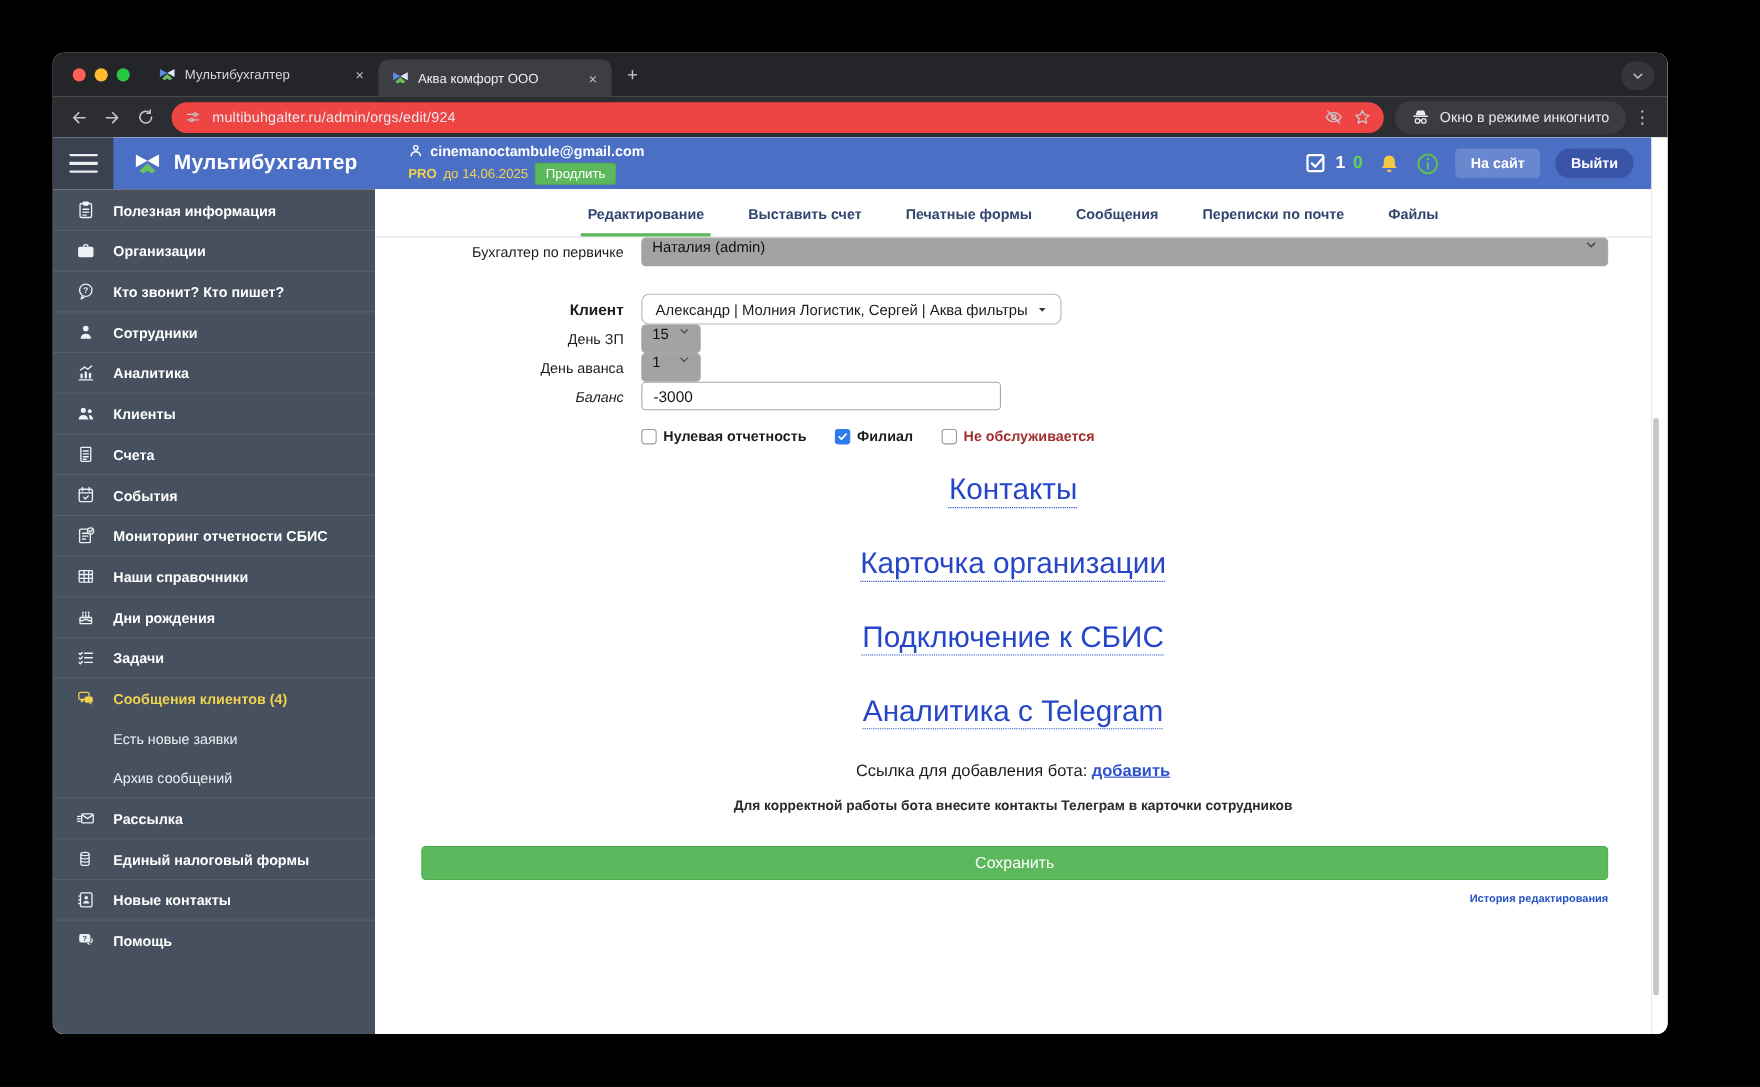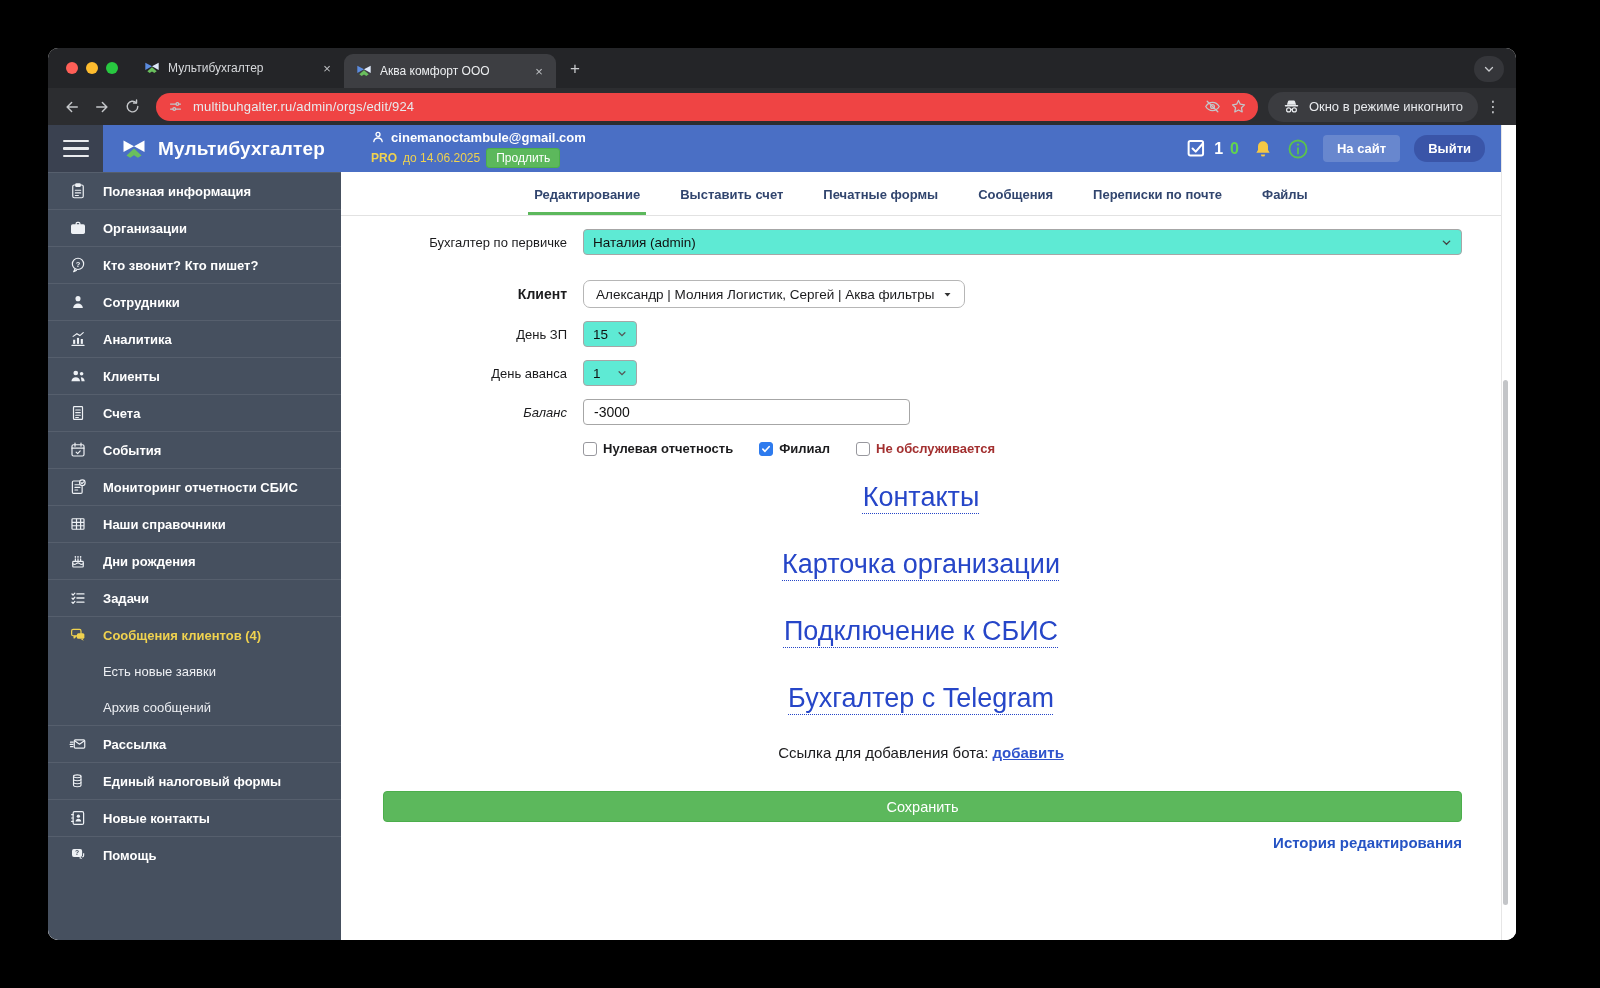--- a/index.html
+++ b/index.html
@@ -63,43 +63,43 @@
   .sidebar li .lb{color:#fff;font-size:13px;font-weight:bold;}
   .sidebar li.sub{border-top:none;height:36px;padding-left:55px;}
   .sidebar li.sub .lb{font-weight:normal;color:#edeff3;}
   .sidebar li.hl .lb{color:var(--accent-yellow);}
 
   .content{position:absolute;left:293px;top:47px;right:15px;bottom:0;background:#fff;overflow:hidden;}
   .ctabs{height:44px;border-bottom:1px solid #e2e2e2;display:flex;justify-content:center;}
   .ctab{position:relative;padding:15px 20px 0;font-size:13px;font-weight:600;color:var(--tab-navy);white-space:nowrap;cursor:pointer;}
   .ctab.active::after{content:"";position:absolute;left:14px;right:14px;bottom:0;height:3px;background:var(--accent-green);}
 
-  .frow{display:flex;align-items:center;margin-top:13px;}
+  .frow{display:flex;align-items:center;}
   .flabel{width:226px;flex:none;text-align:right;margin-right:16px;font-size:13px;color:#1b1b1d;}
   .flabel.b{font-weight:bold;font-size:14px;}
   .flabel.i{font-style:italic;}
-  .sel{height:26px;border:1px solid #a6a6a6;border-radius:4px;background:#5eead4;display:flex;align-items:center;padding:0 9px;font-size:13.5px;color:#111;cursor:pointer;}
+  .sel{height:26px;border:1px solid #a6a6a6;border-radius:4px;background:#a3a3a3;display:flex;padding:0 9px;font-size:13.5px;color:#111;cursor:pointer;}
   .sel .v{flex:1;}
   .sel.wide{width:879px;}
   .sel.small{width:54px;}
   .clientbtn{height:28px;border:1px solid #b6b6b6;border-radius:7px;background:#fff;display:flex;align-items:center;padding:0 12px;font-size:13.5px;color:#1b1b1d;gap:9px;cursor:pointer;}
   .txt{height:26px;width:327px;border:1px solid #a6a6a6;border-radius:4px;padding:0 10px;font-size:14px;color:#111;}
   .cbrow{display:flex;align-items:center;gap:26px;margin-top:16px;margin-left:242px;}
   .cbitem{display:flex;align-items:center;gap:6px;font-size:13px;font-weight:600;color:#1c1c1e;cursor:pointer;}
   .cbitem.red{color:var(--danger-red);}
   .cb{width:14px;height:14px;border:1.5px solid #98989e;border-radius:3px;background:#fff;flex:none;display:flex;align-items:center;justify-content:center;}
   .cb.on{background:var(--checkbox-blue);border-color:var(--checkbox-blue);}
 
   .biglink{display:block;width:max-content;margin:36px auto 0;font-size:27px;color:var(--link-blue);text-decoration:underline dotted 1px;text-underline-offset:7px;cursor:pointer;}
   .biglink.first{margin-top:26px;}
   .botline{margin-top:30px;text-align:center;font-size:15px;color:#1b1b1d;}
   .botline a{color:#2f53cc;font-weight:bold;text-decoration:underline;cursor:pointer;}
   .note{margin-top:16px;text-align:center;font-size:12.5px;font-weight:600;color:#2a2a2a;}
   .save{display:block;margin:30px 39px 0 42px;width:calc(100% - 81px);height:31px;background:var(--accent-green);border:1px solid #4cae4c;border-radius:4px;color:#fff;font-size:14.5px;cursor:pointer;}
-  .hist{display:block;margin:12px 39px 0 auto;width:max-content;font-size:15px;font-weight:bold;color:#2553c4;text-decoration:none;cursor:pointer;}
+  .hist{display:block;margin:12px 39px 0 auto;width:max-content;font-size:10px;font-weight:bold;color:#2553c4;text-decoration:none;cursor:pointer;}
 </style>
 </head>
 <body>
 
 <div class="window">
 
   <div class="tabstrip">
     <div class="lights">
       <span class="light r"></span>
       <span class="light y"></span>
@@ -503,24 +503,25 @@
         </span>
         <span class="cbitem red">
           <span class="cb"></span>
           <span>Не обслуживается</span>
         </span>
       </div>
 
       <a class="biglink first">Контакты</a>
       <a class="biglink">Карточка организации</a>
       <a class="biglink">Подключение к СБИС</a>
-      <a class="biglink">Бухгалтер с Telegram</a>
+      <a class="biglink">Аналитика с Telegram</a>
 
       <div class="botline">
         <span>Ссылка для добавления бота:</span>
         <a>добавить</a>
       </div>
+      <div class="note">Для корректной работы бота внесите контакты Телеграм в карточки сотрудников</div>
 
       <button class="save">Сохранить</button>
       <a class="hist">История редактирования</a>
     </main>
   </div>
 </div>
 
 </body></html>

